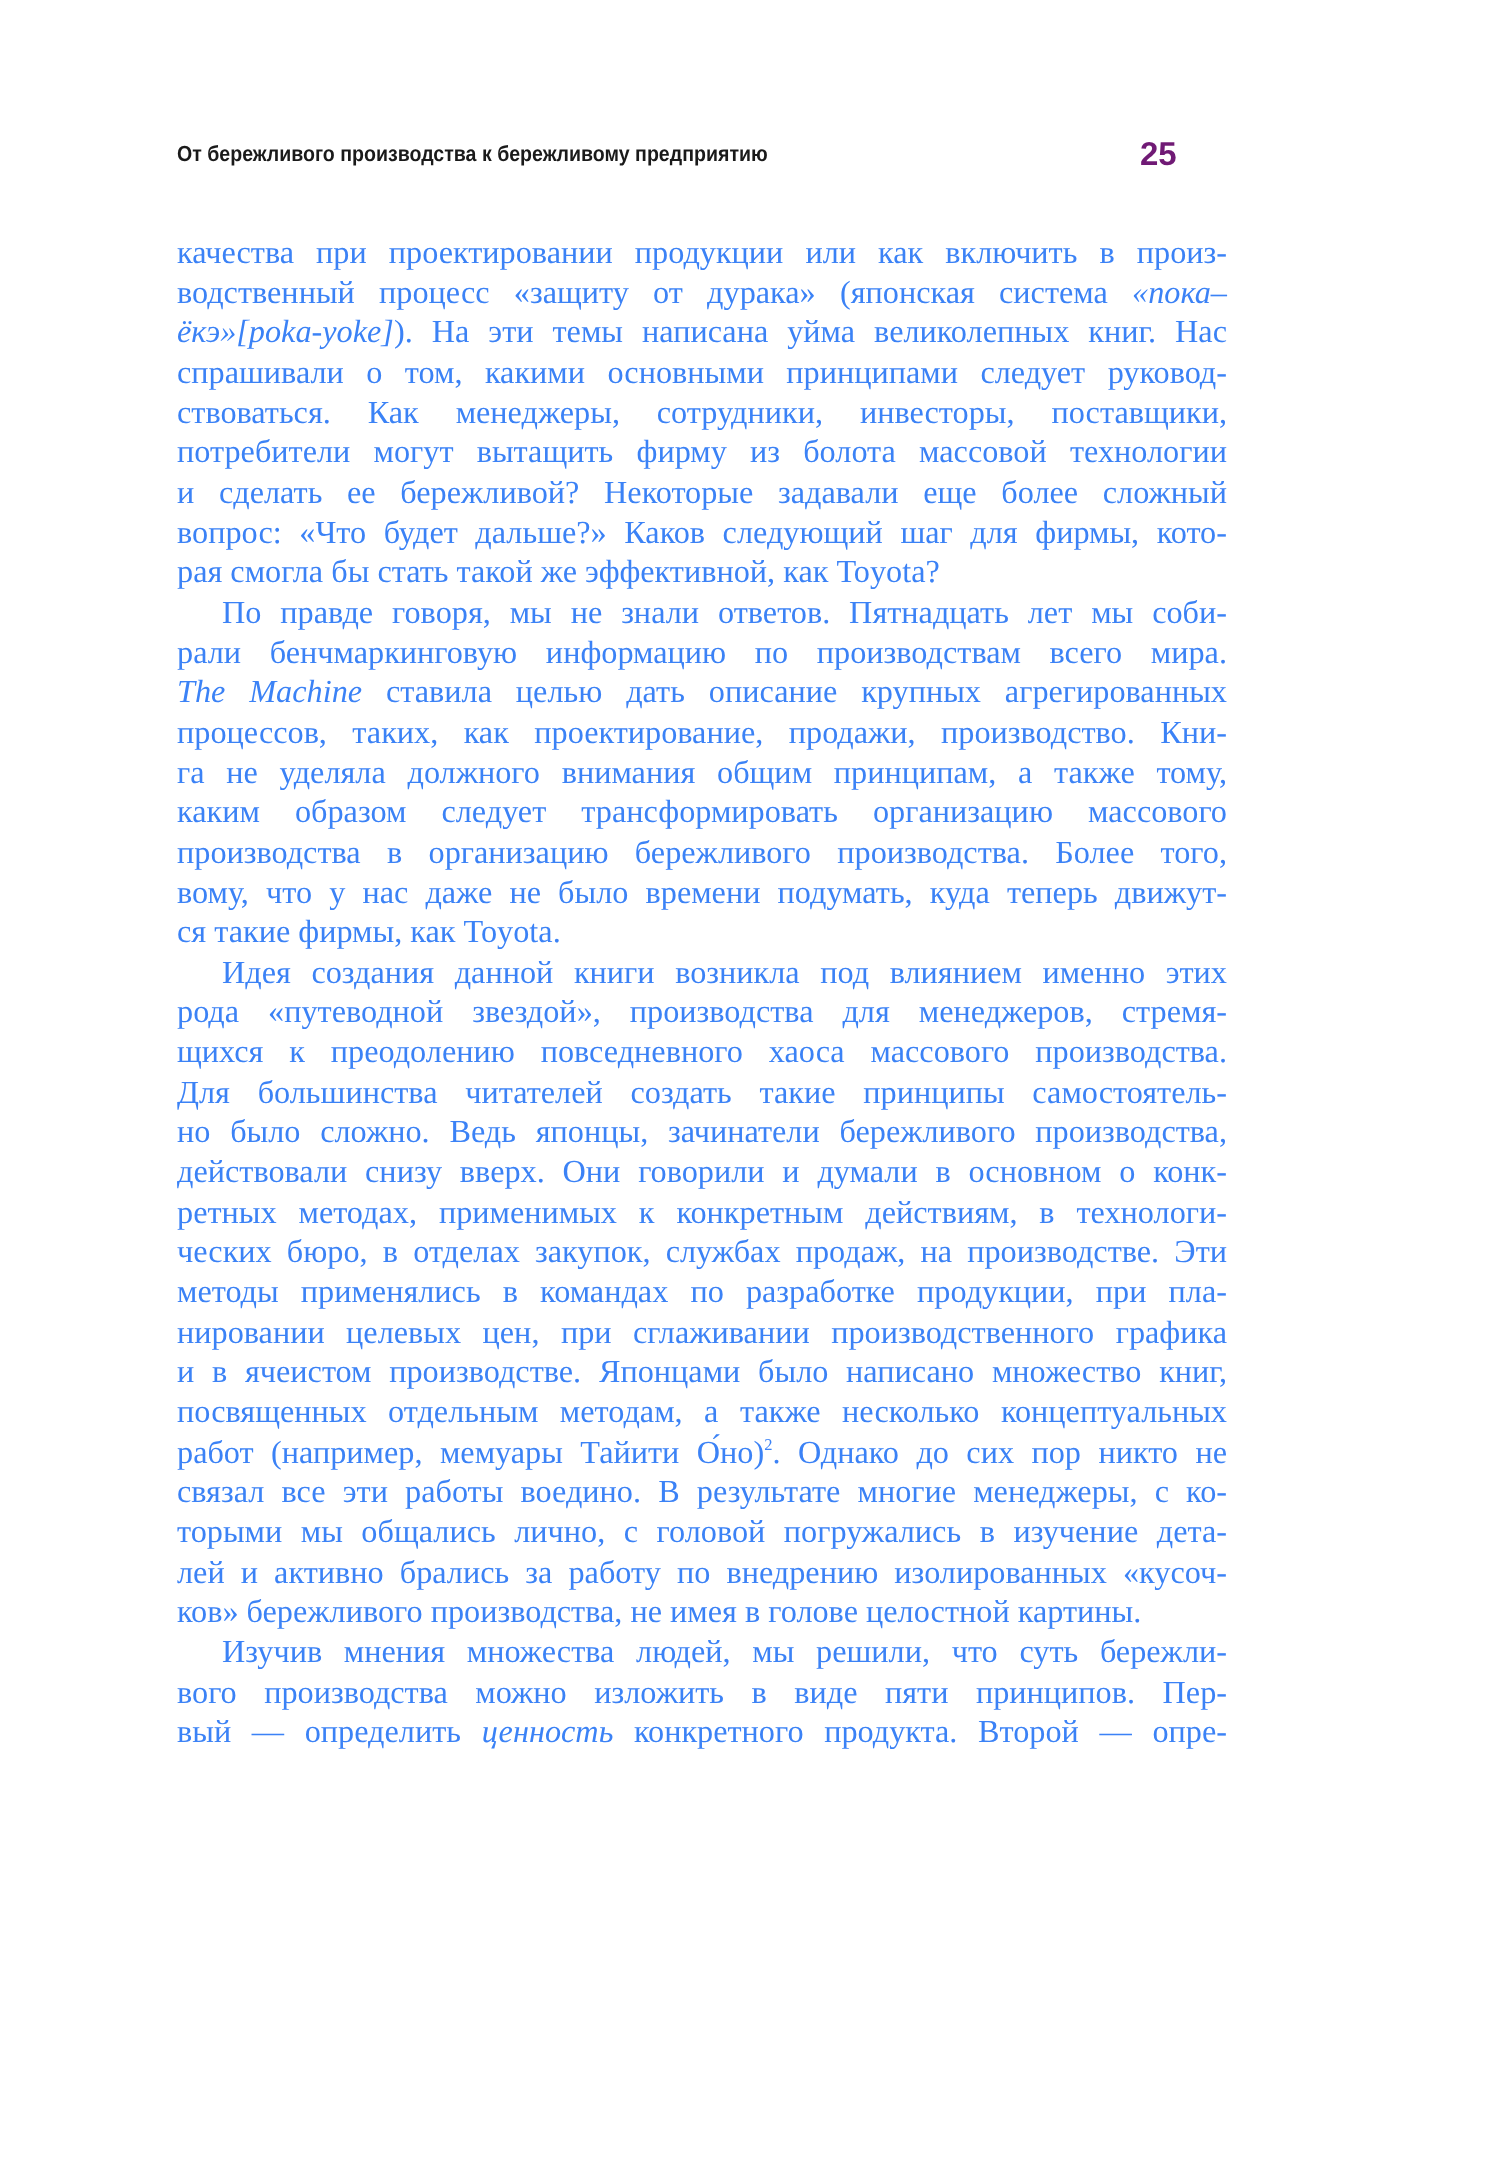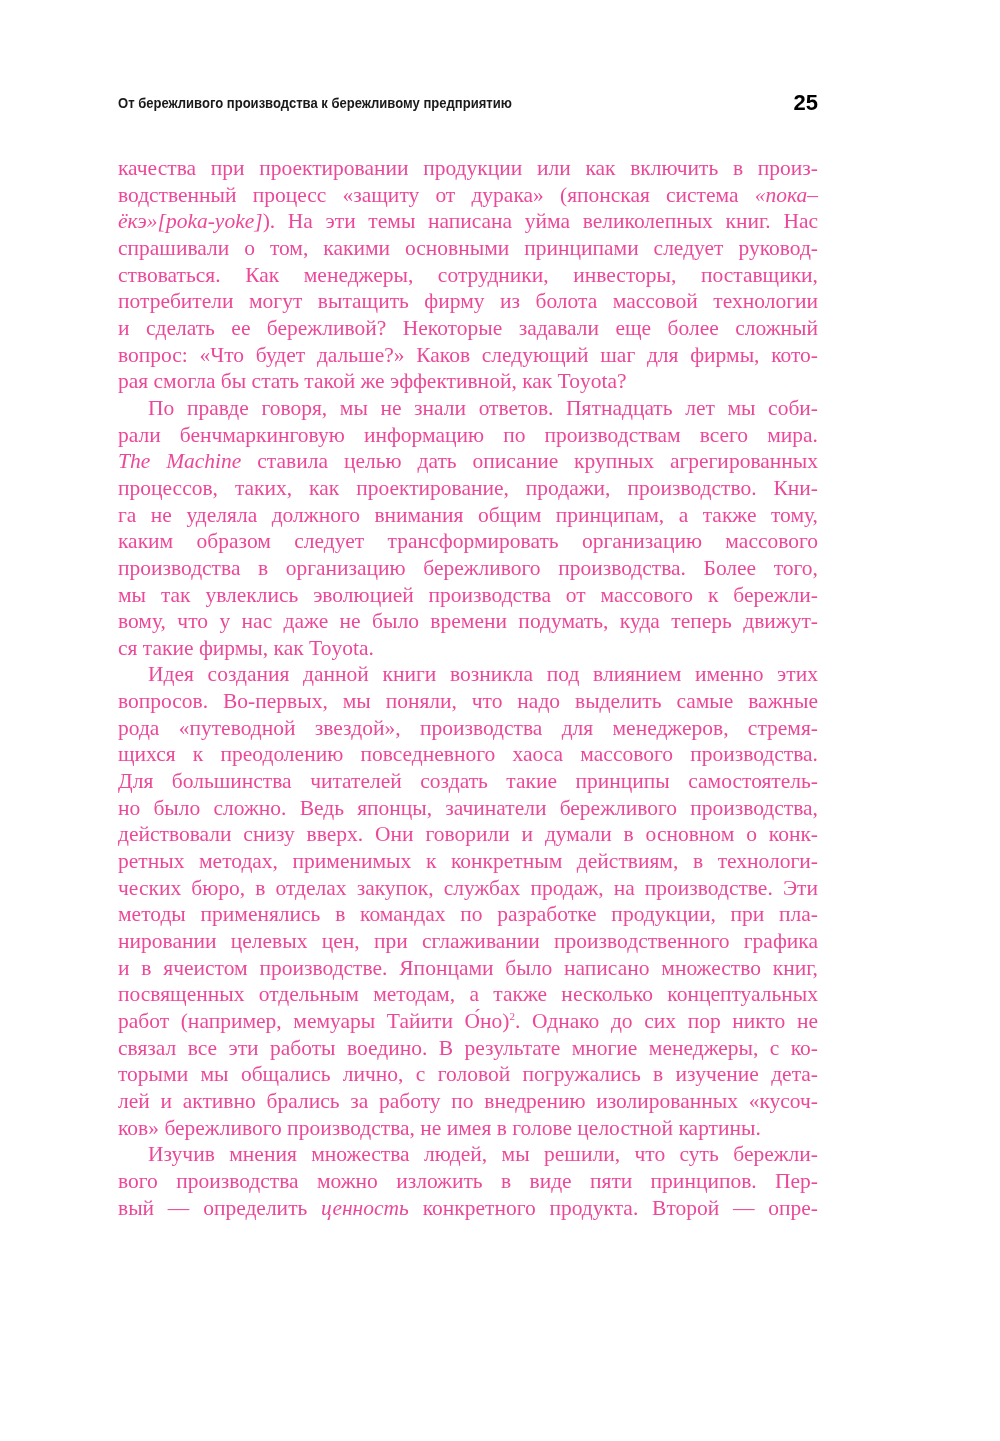--- a/index.html
+++ b/index.html
@@ -4,26 +4,26 @@
 <style>
   html, body { margin: 0; padding: 0; background: #ffffff; }
   body { width: 1000px; height: 1441px; position: relative; overflow: hidden; }
   .page { position: absolute; left: 0; top: 0; width: 888px; height: 1441px; background: #fff; }
   .running-head {
     position: absolute; left: 118px; top: 95px; width: 700px; height: 24px;
     font-family: "Liberation Sans", sans-serif; font-weight: bold; font-size: 14.5px; color: #1a1a1a;
     transform: scaleX(0.9); transform-origin: left center; white-space: nowrap;
   }
   .page-number {
-    position: absolute; left: 760px; top: 90px; width: 58px; text-align: right;
-    font-family: "Liberation Sans", sans-serif; font-weight: bold; font-size: 22px; color: #000000;
+    position: absolute; left: 760px; top: 90px; width: 58px; 
+    font-family: "Liberation Sans", sans-serif; font-weight: bold; font-size: 22px; color: #701a75;
   }
   .body-text {
     position: absolute; left: 118px; top: 155px; width: 700px;
-    font-family: "Liberation Serif", serif; font-size: 21.5px; color: #ec4899;
+    font-family: "Liberation Serif", serif; font-size: 21.5px; color: #3b82f6;
   }
   .line {
     height: 26.66px; line-height: 26.66px; white-space: nowrap;
     text-align: justify; text-align-last: justify;
   }
   .line.last { text-align-last: left; }
   .line.indent { padding-left: 30px; }
   .it { font-style: italic; }
   sup { font-size: 11px; line-height: 0; vertical-align: super; }
 </style>
@@ -43,25 +43,23 @@
       <div class="line"><span>и сделать ее бережливой? Некоторые задавали еще более сложный</span></div>
       <div class="line"><span>вопрос: «Что будет дальше?» Каков следующий шаг для фирмы, кото-</span></div>
       <div class="line last"><span>рая смогла бы стать такой же эффективной, как Toyota?</span></div>
       <div class="line indent"><span>По правде говоря, мы не знали ответов. Пятнадцать лет мы соби-</span></div>
       <div class="line"><span>рали бенчмаркинговую информацию по производствам всего мира.</span></div>
       <div class="line"><span class="it">The Machine</span><span> ставила целью дать описание крупных агрегированных</span></div>
       <div class="line"><span>процессов, таких, как проектирование, продажи, производство. Кни-</span></div>
       <div class="line"><span>га не уделяла должного внимания общим принципам, а также тому,</span></div>
       <div class="line"><span>каким образом следует трансформировать организацию массового</span></div>
       <div class="line"><span>производства в организацию бережливого производства. Более того,</span></div>
-      <div class="line"><span>мы так увлеклись эволюцией производства от массового к бережли-</span></div>
       <div class="line"><span>вому, что у нас даже не было времени подумать, куда теперь движут-</span></div>
       <div class="line last"><span>ся такие фирмы, как Toyota.</span></div>
       <div class="line indent"><span>Идея создания данной книги возникла под влиянием именно этих</span></div>
-      <div class="line"><span>вопросов. Во-первых, мы поняли, что надо выделить самые важные</span></div>
       <div class="line"><span>рода «путеводной звездой», производства для менеджеров, стремя-</span></div>
       <div class="line"><span>щихся к преодолению повседневного хаоса массового производства.</span></div>
       <div class="line"><span>Для большинства читателей создать такие принципы самостоятель-</span></div>
       <div class="line"><span>но было сложно. Ведь японцы, зачинатели бережливого производства,</span></div>
       <div class="line"><span>действовали снизу вверх. Они говорили и думали в основном о конк-</span></div>
       <div class="line"><span>ретных методах, применимых к конкретным действиям, в технологи-</span></div>
       <div class="line"><span>ческих бюро, в отделах закупок, службах продаж, на производстве. Эти</span></div>
       <div class="line"><span>методы применялись в командах по разработке продукции, при пла-</span></div>
       <div class="line"><span>нировании целевых цен, при сглаживании производственного графика</span></div>
       <div class="line"><span>и в ячеистом производстве. Японцами было написано множество книг,</span></div>

